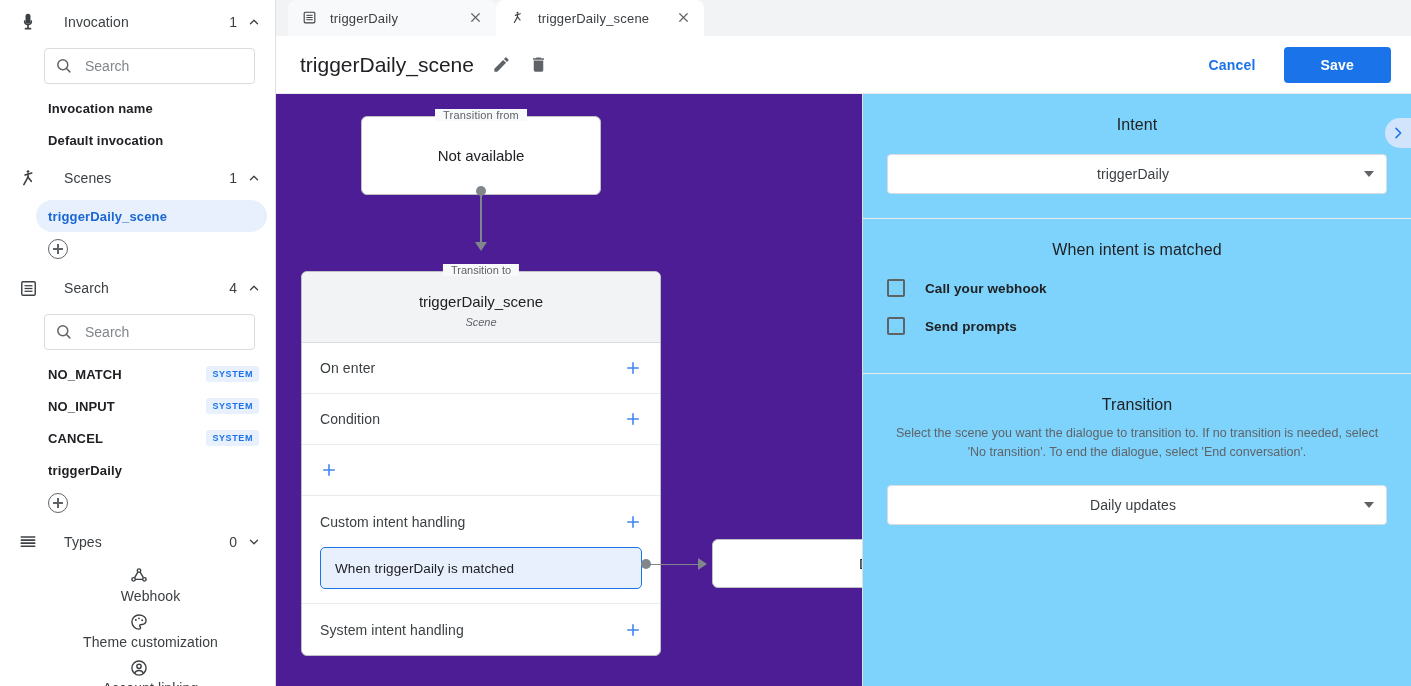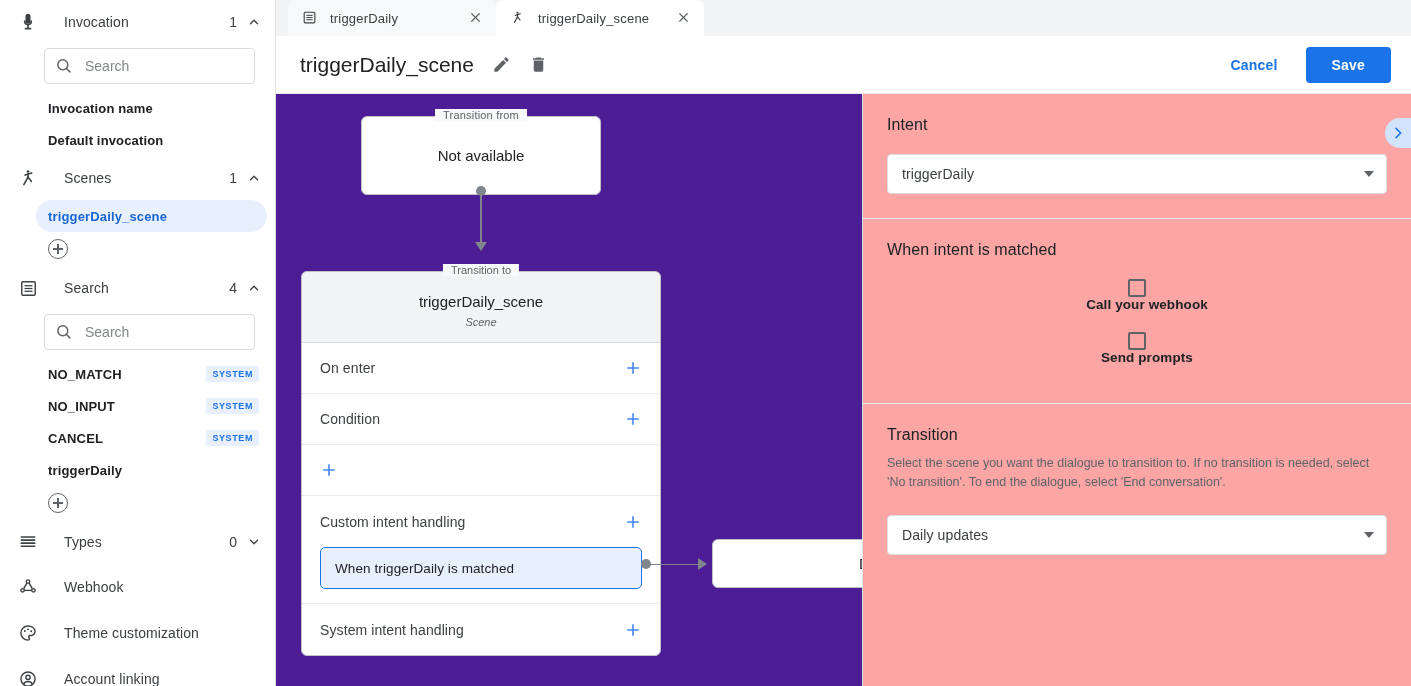--- a/index.html
+++ b/index.html
@@ -69,21 +69,21 @@
     border: 1.4px solid #5f6368; position: relative;
   }
   .add-circle::before, .add-circle::after {
     content: ""; position: absolute; background: #5f6368;
   }
   .add-circle::before { left: 4px; right: 4px; top: 8.3px; height: 1.4px; }
   .add-circle::after { top: 4px; bottom: 4px; left: 8.3px; width: 1.4px; }
 
   .flat-item {
     display: flex; align-items: center; height: 46px;
-    padding: 0 14px 0 16px; cursor: pointer;
+    padding: 0 14px 0 16px; cursor: pointer; flex-direction: column;
   }
 
   
   .main { flex: 1; position: relative; height: 686px; background: #fff; }
 
   .tabbar {
     height: 36px; background: #f1f3f4; display: flex; align-items: flex-end;
     padding-left: 12px; position: relative;
   }
   .tab {
@@ -111,21 +111,21 @@
   .tb-gap-1 { margin-left: 18px; }
   .tb-gap-2 { margin-left: 17px; }
   .spacer { flex: 1; }
   .btn-cancel {
     font-size: 14px; font-weight: bold; color: #1a73e8; background: transparent;
     border: none; cursor: pointer; padding: 8px 12px; border-radius: 4px;
     font-family: "Liberation Sans", sans-serif; letter-spacing: .2px;
   }
   .btn-save {
     font-size: 14px; font-weight: bold; color: #fff; background: #1a73e8;
-    border: none; cursor: pointer; padding: 0 26px; height: 36px;
+    border: none; cursor: pointer; padding: 0 37px; height: 36px;
     border-radius: 4px; margin-left: 16px;
     font-family: "Liberation Sans", sans-serif; letter-spacing: .2px;
   }
 
   
   .canvas {
     position: absolute; left: 0; top: 94px; right: 0; bottom: 0;
     background: #4c1d95; overflow: hidden;
   }
   .canvas-inner { position: absolute; inset: 0; }
@@ -190,39 +190,39 @@
   }
   .arrow-right {
     position: absolute; width: 0; height: 0;
     border-top: 6px solid transparent; border-bottom: 6px solid transparent;
     border-left: 9px solid #80868b;
   }
 
   
   .rightpanel {
     position: absolute; top: 94px; right: 0; width: 549px; bottom: 0;
-    background: #fca5a5; border-left: 1px solid #e0e0e0; overflow: hidden;
+    background: #7dd3fc; border-left: 1px solid #e0e0e0; overflow: hidden; text-align: center;
   }
   .rp-section { padding: 22px 24px 24px 24px; border-bottom: 1px solid #e8eaed; }
   .rp-title { font-size: 16px; color: #202124; letter-spacing: .1px; }
   .rp-desc {
     font-size: 12.5px; color: #5f6368; line-height: 1.55; margin-top: 10px;
     max-width: 512px;
   }
   .select {
     margin-top: 20px; height: 40px; border: 1px solid #dadce0; border-radius: 4px;
     display: flex; align-items: center; padding: 0 12px 0 14px; cursor: pointer;
     background: #fff;
   }
   .select .val { flex: 1; font-size: 14px; color: #3c4043; letter-spacing: .1px; }
   .caret {
     width: 0; height: 0; border-left: 5px solid transparent;
     border-right: 5px solid transparent; border-top: 6px solid #5f6368;
   }
-  .cb-row { display: flex; align-items: center; margin-top: 20px; cursor: pointer; flex-direction: column; }
+  .cb-row { display: flex; align-items: center; margin-top: 20px; cursor: pointer; }
   .cb {
     width: 18px; height: 18px; border: 2px solid #5f6368; border-radius: 2px;
     flex: 0 0 18px;
   }
   .cb-label {
     margin-left: 20px; font-size: 13.5px; font-weight: bold; color: #202124;
     letter-spacing: .1px;
   }
   .collapse-btn {
     position: absolute; right: 0; top: 24px; width: 26px; height: 30px;

